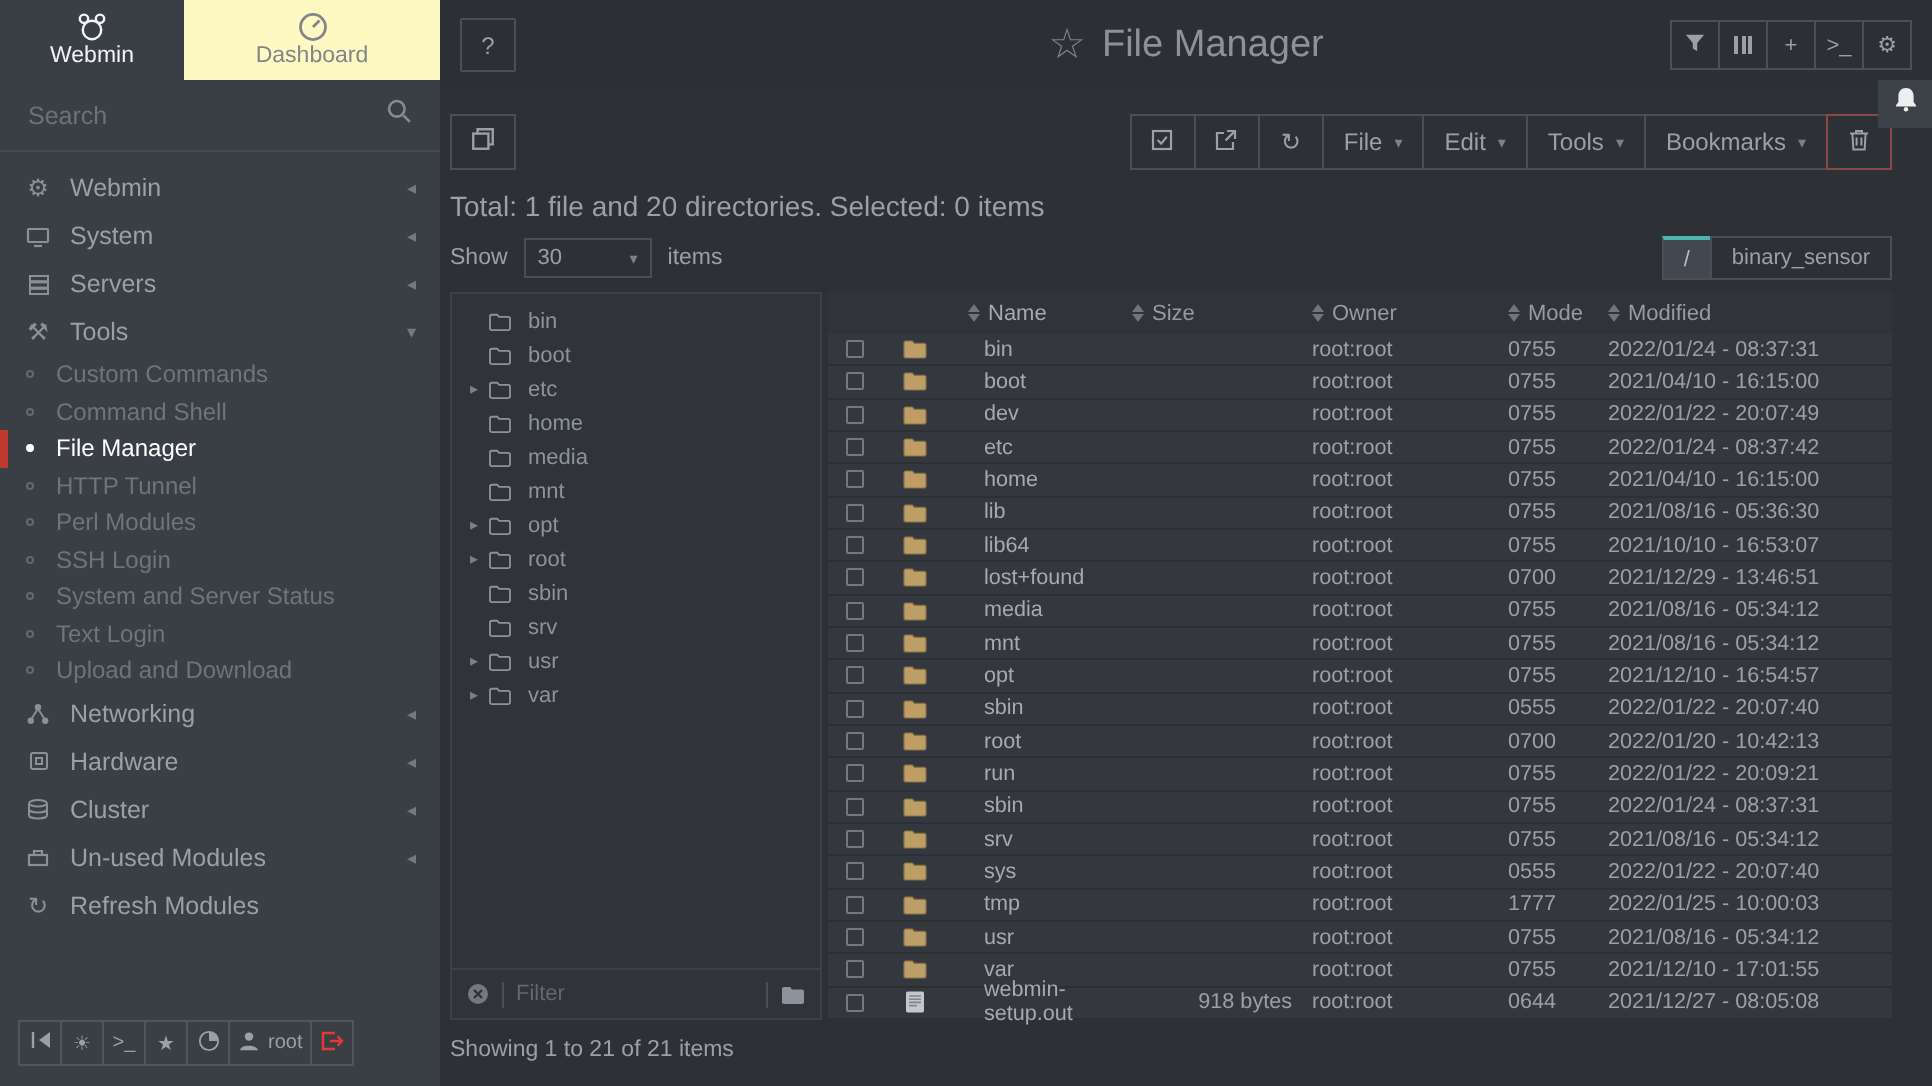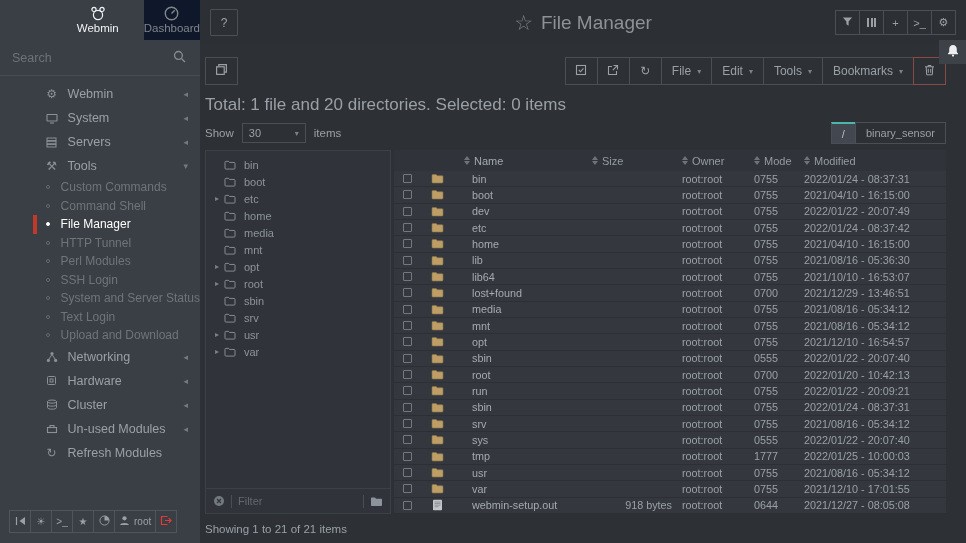--- a/index.html
+++ b/index.html
@@ -1,26 +1,26 @@
 <!DOCTYPE html>
 <html><head>
 <meta charset="utf-8">
 <style>
   * { margin:0; padding:0; box-sizing:border-box; }
   html,body { width:966px; height:543px; overflow:hidden; background:#24282c;
     font-family:"Liberation Sans", sans-serif; }
   .app { width:966px; height:543px; display:flex; }
 
   
-  .sidebar { width:200px; background:#3a3f45; display:flex; flex-direction:column; position:relative; flex-shrink:0;align-items:flex-end; }
+  .sidebar { width:220px; background:#3a3f45; display:flex; flex-direction:column; position:relative; flex-shrink:0; }
   .tabs { display:flex; height:40px; flex-shrink:0; }
   .tab { display:flex; flex-direction:column; align-items:center; justify-content:center; gap:1px;
     font-size:11.5px; cursor:pointer; }
   .tab.webmin { width:92px; color:#f1f3f4; background:#3a3f45; }
-  .tab.dashboard { flex:1; color:#80868b; background:#0f172a; }
+  .tab.dashboard { flex:1; color:#80868b; background:#fef9c3; }
   .tab svg { display:block; }
   .searchbar { height:36px; display:flex; align-items:center; padding:0 14px; border-bottom:1px solid #474c52; flex-shrink:0; }
   .searchbar input { flex:1; background:transparent; border:none; outline:none; color:#aeb3b8; font-size:12.5px; }
   .searchbar input::placeholder { color:#6d7278; }
   .searchbar .sicon { color:#878c92; }
   .nav { flex:1; padding-top:6px; overflow:hidden; }
   .cat { height:24px; display:flex; align-items:center; padding:0 12px; gap:9px; color:#9aa0a6;
     font-size:12.5px; cursor:pointer; }
   .cat .cicon { width:14px; color:#8a9096; display:flex; align-items:center; justify-content:center; font-size:12px; }
   .cat .clabel { flex:1; }
@@ -53,21 +53,21 @@
   .bell-box svg { color:#eceef0; }
 
   .content { flex:1; background:#2d3136; padding:12px 20px 0 5px; display:flex; flex-direction:column; min-width:0; }
   .toolrow { display:flex; align-items:flex-start; }
   .tbtn { height:28px; border:1px solid #4a4f55; color:#9aa0a6; display:flex; align-items:center;
     justify-content:center; gap:6px; font-size:12px; padding:0 10px; margin-left:-1px; cursor:pointer; background:transparent; }
   .tbtn:first-child { margin-left:0; }
   .tbtn .dd { font-size:8px; color:#7c8187; }
   .tbtn.danger { border-color:#8a4a44; }
   .toolrow .right { margin-left:auto; display:flex; }
-  .inforow { margin-top:10px; font-size:17px; color:#9aa0a6; }
+  .inforow { margin-top:10px; font-size:14px; color:#9aa0a6; }
   .ctrlrow { margin-top:7px; display:flex; align-items:center; }
   .show-group { display:flex; align-items:center; gap:8px; font-size:11.5px; color:#9aa0a6; }
   .select { width:64px; height:20px; border:1px solid #4a4f55; display:flex; align-items:center;
     padding:0 6px; font-size:11px; color:#9aa0a6; cursor:pointer; }
   .select .dd { margin-left:auto; font-size:8px; color:#7c8187; }
   .crumbs { margin-left:auto; display:flex; }
   .crumb { height:22px; min-width:24px; padding:0 10px; display:flex; align-items:center; justify-content:center;
     font-size:11px; color:#b8bdc2; background:#3c4147; border:1px solid #4a4f55; margin-left:-1px; cursor:pointer; }
   .crumb.rootseg { border-top:2px solid #4db6ac; background:#434850; }
   .crumb.leaf { background:transparent; color:#9aa0a6; }
@@ -89,21 +89,21 @@
   .filetable { flex:1; display:flex; flex-direction:column; min-width:0; }
   .thead { height:21px; background:#30343a; display:flex; align-items:center; font-size:11px; color:#959ba1; flex-shrink:0; }
   .trow { height:16.33px; background:#34383e; display:flex; align-items:center; font-size:10.8px;
     color:#9aa0a6; border-bottom:1px solid #2c3035; cursor:pointer; }
   .c-check { width:26px; display:flex; justify-content:center; flex-shrink:0; }
   .cb { width:9px; height:9px; border:1px solid #75797f; border-radius:1px; cursor:pointer; }
   .c-icon { width:34px; display:flex; justify-content:center; flex-shrink:0; }
   .c-name { flex:1; padding-left:18px; color:#a4aab0; min-width:0; }
   .c-size { width:90px; text-align:right; padding-right:10px; flex-shrink:0; }
   .c-owner { width:72px; flex-shrink:0; }
-  .c-mode { width:50px; flex-shrink:0; }
+  .c-mode { width:50px; flex-shrink:0;margin-left:26px; }
   .c-mod { width:142px; flex-shrink:0; }
   .hcell { display:flex; align-items:center; gap:4px; }
   .sort { display:inline-flex; flex-direction:column; gap:1px; cursor:pointer; }
   .sort i { width:0; height:0; border-left:3px solid transparent; border-right:3px solid transparent; display:block; }
   .sort .up { border-bottom:4px solid #6f747b; }
   .sort .dn { border-top:4px solid #6f747b; }
   .footrow { margin-top:9px; font-size:11.5px; color:#9aa0a6; }
 </style>
 </head>
 <body>

